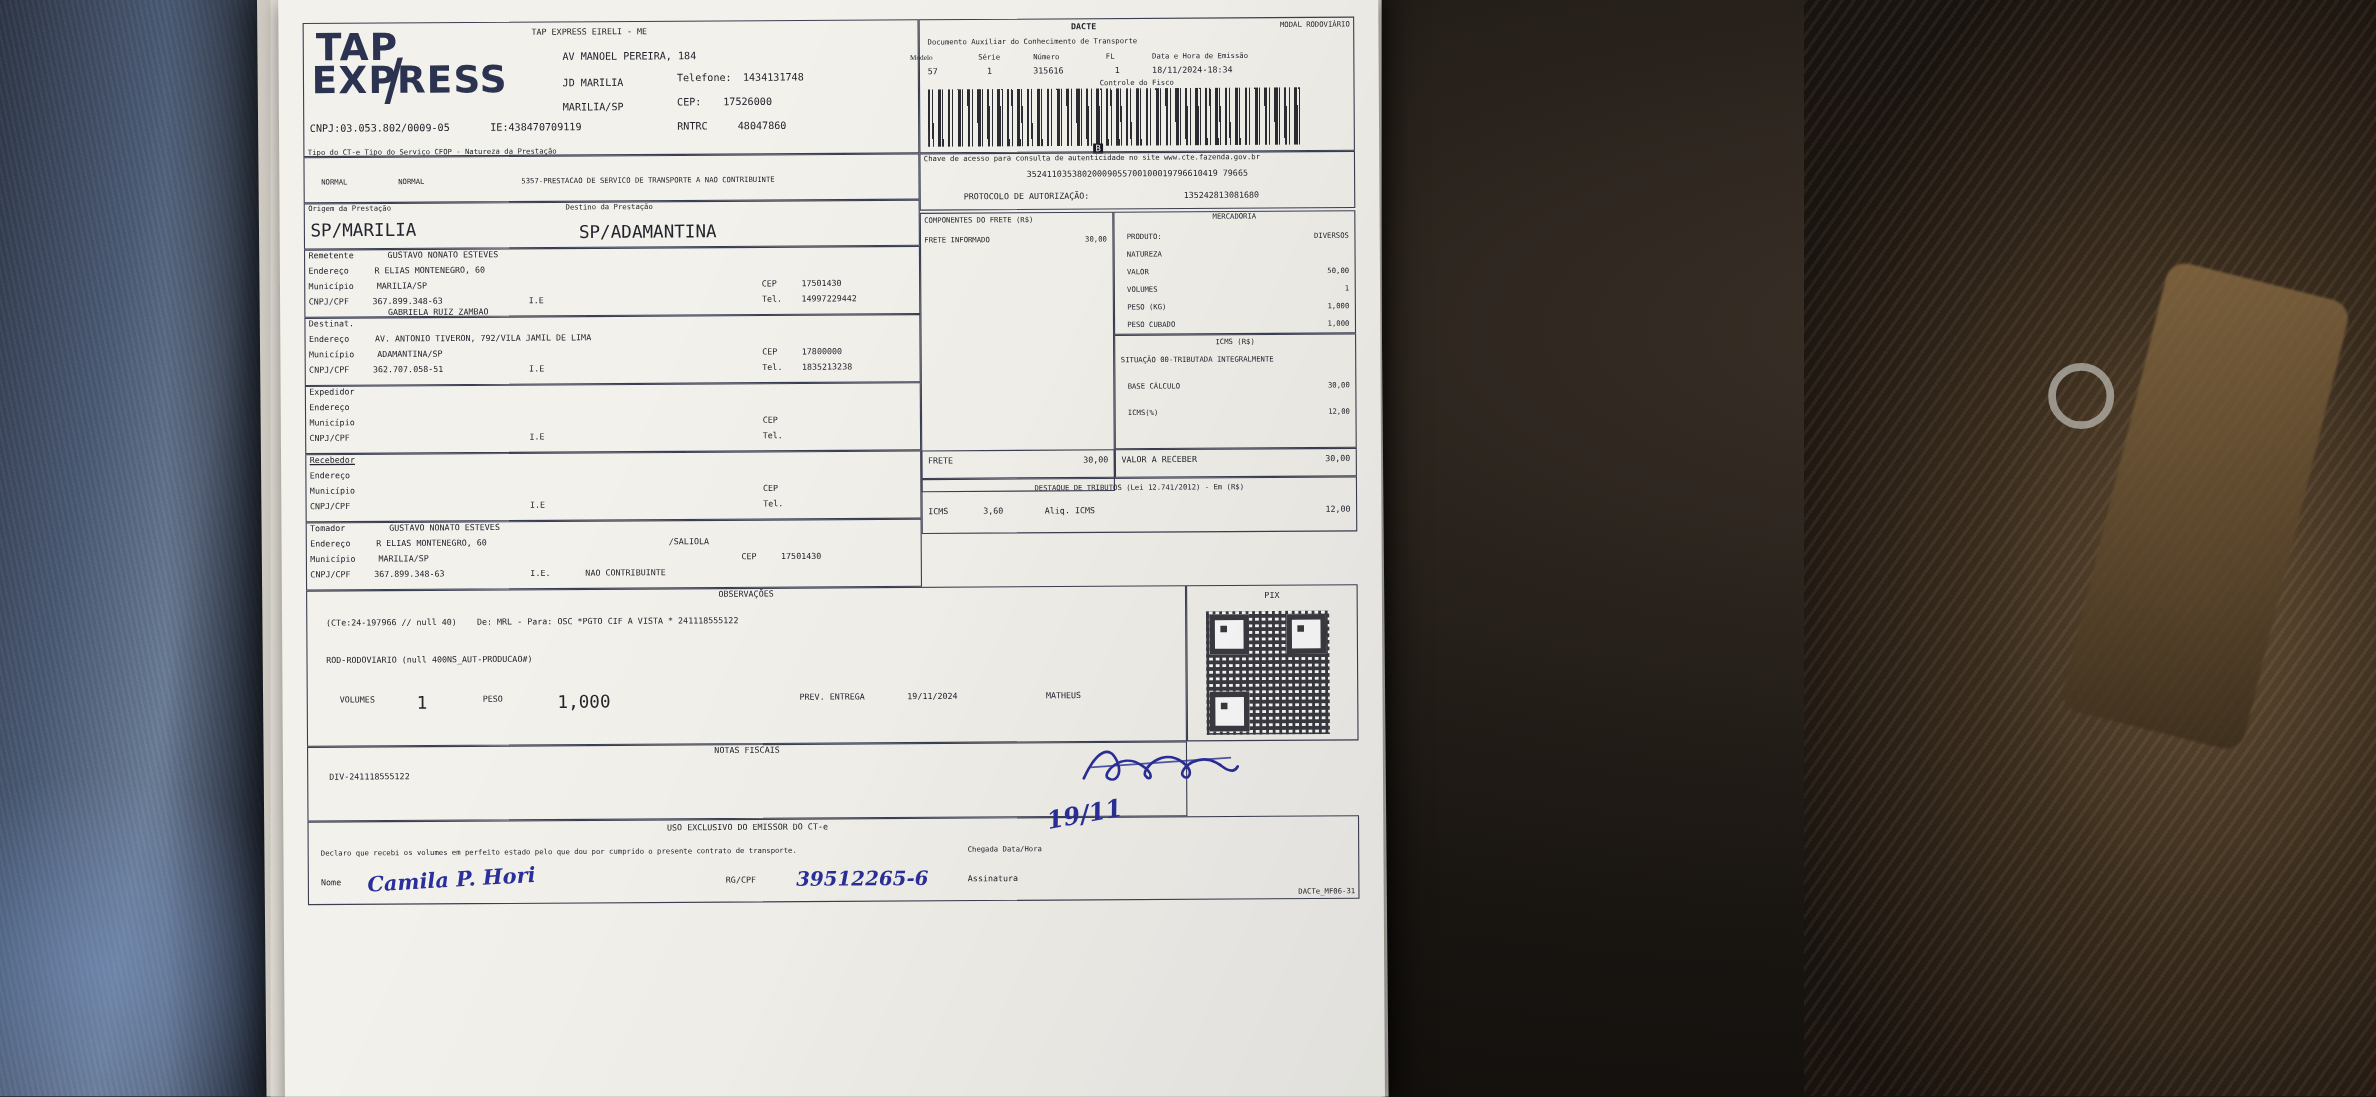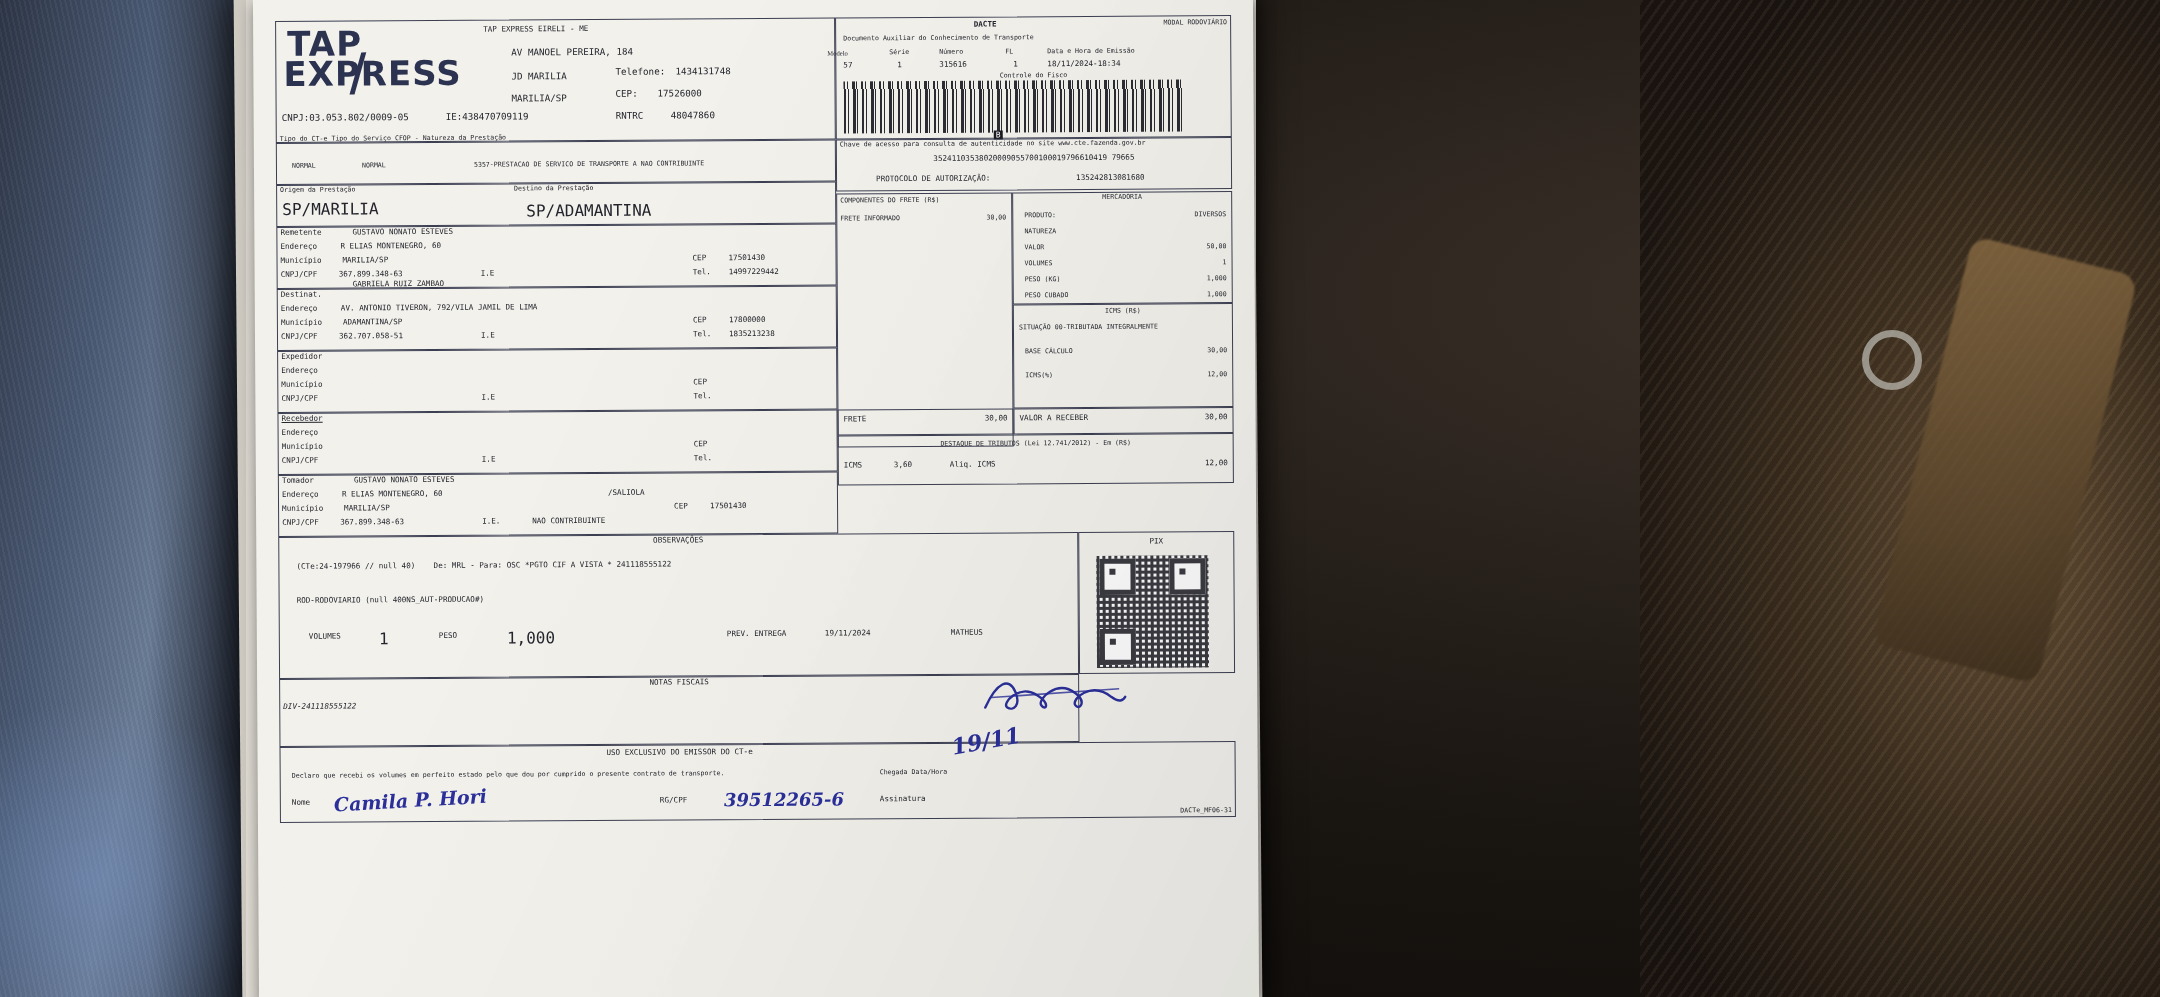--- a/index.html
+++ b/index.html
@@ -421,21 +421,21 @@
       <div class="box" style="left:800px;top:516px;width:156px;height:142px;"></div>
       <div class="t sm center" style="left:800px;top:522px;width:156px;">PIX</div>
       <div class="qr" style="left:818px;top:540px;width:112px;height:112px;">
         <div class="corner c1"></div>
         <div class="corner c2"></div>
         <div class="corner c3"></div>
       </div>
 
       <div class="box" style="left:0;top:658px;width:800px;height:68px;"></div>
       <div class="t sm center" style="left:0;top:660px;width:800px;">NOTAS FISCAIS</div>
-      <div class="t sm" style="left:4px;top:682px;font-style:italic;">DIV-241118555122</div>
+      <div class="t sm" style="left:20px;top:682px;">DIV-241118555122</div>
 
       <div class="box" style="left:0;top:726px;width:956px;height:76px;"></div>
       <div class="t sm center" style="left:0;top:730px;width:800px;">USO EXCLUSIVO DO EMISSOR DO CT-e</div>
       <div class="t xs" style="left:12px;top:752px;">Declaro que recebi os volumes em perfeito estado pelo que dou por cumprido o presente contrato de transporte.</div>
       <div class="t sm" style="left:12px;top:778px;">Nome</div>
       <div class="t sm" style="left:380px;top:778px;">RG/CPF</div>
       <div class="t xs" style="left:600px;top:752px;">Chegada Data/Hora</div>
       <div class="t sm" style="left:600px;top:778px;">Assinatura</div>
       <div class="t xs right" style="left:800px;top:792px;width:152px;">DACTe_MF06-31</div>
 

